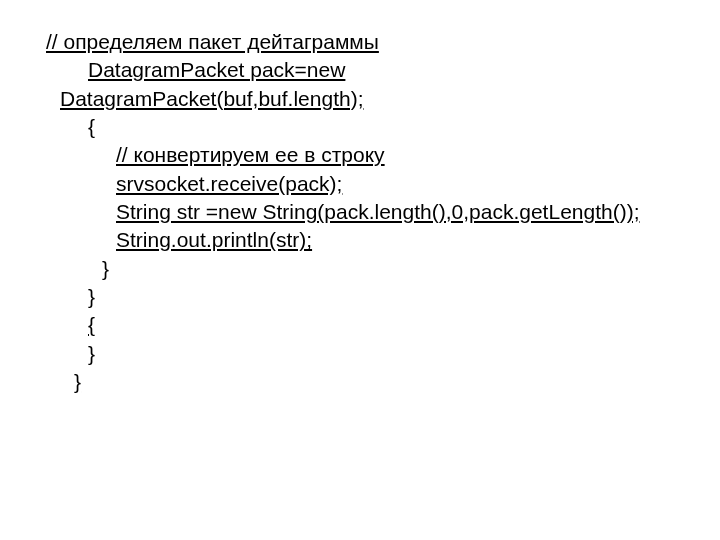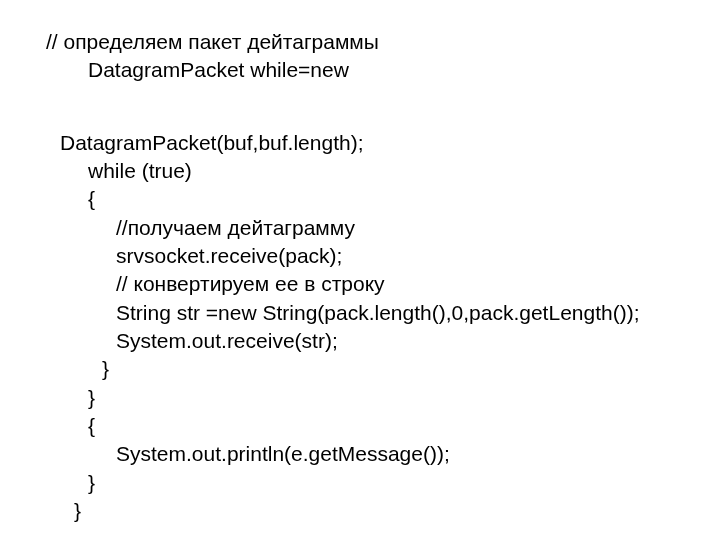--- a/index.html
+++ b/index.html
@@ -10,41 +10,38 @@
     background: #ffffff;
     font-family: Arial, Helvetica, sans-serif;
     font-size: 21px;
     color: #000000;
     line-height: 1.35;
   }
   .slide {
     box-sizing: border-box;
     padding: 28px 46px 0 46px;
   }
-  .line { white-space: pre; }
+  .line { white-space: pre; text-decoration: underline; }
   .i0 { padding-left: 0; }
   .i1 { padding-left: 42px; }
   .i2 { padding-left: 56px; }
   .i3 { padding-left: 70px; }
   .i4 { padding-left: 28px; }
-  .ib { padding-left: 14px; margin-top: 44px; }
+  .ib { padding-left: 14px; }
 </style>
 </head>
 <body>
 
 <div class="slide">
   <div class="line i0">// определяем пакет дейтаграммы</div>
-  <div class="line i1">DatagramPacket while=new</div>
+  <div class="line i1">DatagramPacket pack=new</div>
   <div class="line ib">DatagramPacket(buf,buf.length);</div>
-  <div class="line i1">while (true)</div>
   <div class="line i1">{</div>
-  <div class="line i3">//получаем дейтаграмму</div>
+  <div class="line i3">// конвертируем ее в строку</div>
   <div class="line i3">srvsocket.receive(pack);</div>
-  <div class="line i3">// конвертируем ее в строку</div>
   <div class="line i3">String str =new String(pack.length(),0,pack.getLength());</div>
-  <div class="line i3">System.out.receive(str);</div>
+  <div class="line i3">String.out.println(str);</div>
   <div class="line i2">}</div>
   <div class="line i1">}</div>
   <div class="line i1">{</div>
-  <div class="line i3">System.out.println(e.getMessage());</div>
   <div class="line i1">}</div>
   <div class="line i4">}</div>
 </div>
 
 </body></html>

